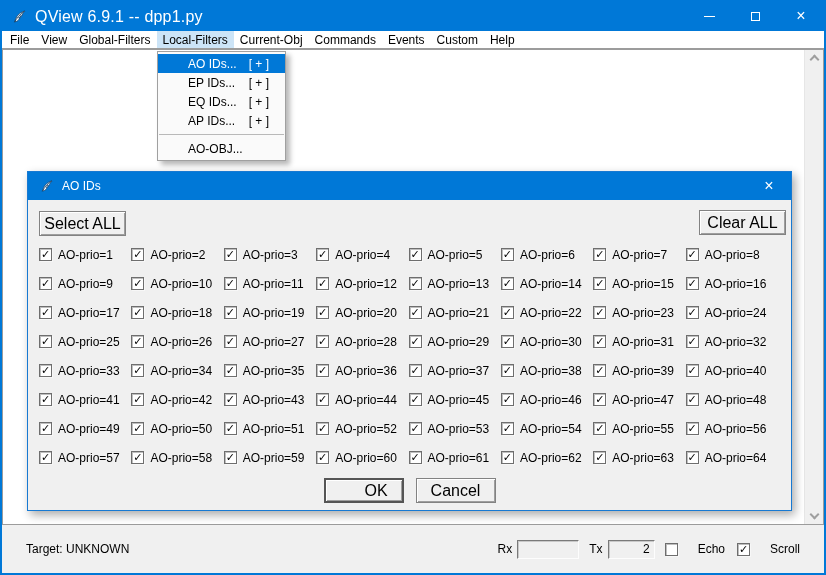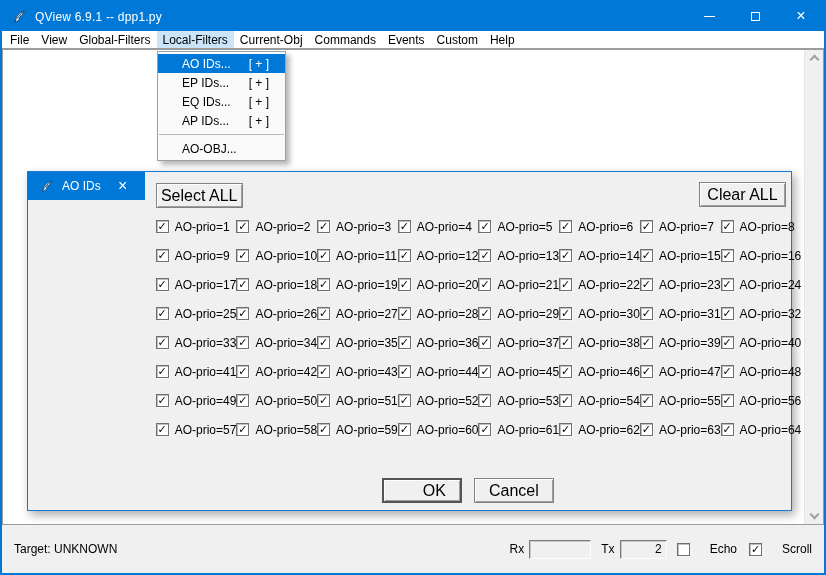--- a/index.html
+++ b/index.html
@@ -4,65 +4,65 @@
 <style>
   * { box-sizing: border-box; margin: 0; padding: 0; }
   html,body { width:826px; height:575px; overflow:hidden; }
   body { font-family:"Liberation Sans","DejaVu Sans",sans-serif; font-size:12px; color:#000; background:#fff; position:relative; }
 
   .window { position:absolute; inset:0; border:2px solid var(--accent,#0078d7); display:flex; flex-direction:column; background:#fff; }
 
   
   .titlebar { height:29px; background:var(--accent,#0078d7); color:#fff; display:flex; align-items:center; flex:0 0 auto; }
   .app-icon { margin:0 8px 0 10px; display:flex; }
-  .titlebar .title { font-size:12px; letter-spacing:.2px; }
+  .titlebar .title { font-size:16px; letter-spacing:.2px; }
   .win-controls { margin-left:auto; display:flex; height:100%; }
   .win-btn { width:46px; display:flex; align-items:center; justify-content:center; }
   .min-glyph { width:11px; height:1px; background:#fff; }
   .max-glyph { width:9px; height:9px; border:1px solid #fff; }
   .close-glyph { font-size:16px; line-height:1; transform:translateY(-1px); }
 
   
   .menubar { height:17px; background:#fff; display:flex; align-items:stretch; padding-left:2px; flex:0 0 auto; }
   .menu-item { padding:0 6px; display:flex; align-items:center; white-space:nowrap; }
   .menu-item.active { background:var(--menu-highlight,#cce4f7); }
 
   
   .client { flex:1 1 auto; background:#fff; border:1px solid #9c9c9c; border-top-width:2px; position:relative; }
   .vscroll { position:absolute; top:0; right:0; bottom:0; width:19px; background:#f0f0f0; border-left:1px solid #e6e6e6; display:flex; flex-direction:column; justify-content:space-between; align-items:center; padding:6px 0; }
   .chev { width:7px; height:7px; border-style:solid; border-color:#9f9f9f; border-width:2px 2px 0 0; }
   .chev.up { transform:rotate(-45deg); }
   .chev.down { transform:rotate(135deg); }
 
   
   .menu-popup { position:absolute; left:155px; top:49px; width:129px; background:#fafafa; border:1px solid #a0a0a0; box-shadow:4px 4px 5px rgba(0,0,0,.28); padding:2px 0; z-index:5; }
-  .popup-item { height:19px; display:flex; align-items:center; justify-content:space-between; padding:0 16px 0 24px; white-space:nowrap; }
+  .popup-item { height:19px; display:flex; align-items:center; justify-content:space-between; padding:0 16px 0 30px; white-space:nowrap; }
   .popup-item.selected { background:var(--accent,#0078d7); color:#fff; }
   .menu-sep { border-top:1px solid #b9b9b9; margin:4px 1px; }
 
   
-  .dialog { position:absolute; left:25px; top:169px; width:765px; height:340px; background:var(--dialog-bg,#f0f0f0); border:1px solid #1779d2; box-shadow:3px 4px 9px rgba(0,0,0,.33); display:flex; flex-direction:row; z-index:4; }
+  .dialog { position:absolute; left:25px; top:169px; width:765px; height:340px; background:var(--dialog-bg,#f0f0f0); border:1px solid #1779d2; box-shadow:3px 4px 9px rgba(0,0,0,.33); display:flex; flex-direction:column; z-index:4; }
   .dialog-titlebar { height:28px; background:var(--accent,#0078d7); color:#fff; display:flex; align-items:center; flex:0 0 auto; }
   .dialog-titlebar .app-icon { margin:0 8px 0 12px; }
   .dialog-close { margin-left:auto; width:44px; height:100%; display:flex; align-items:center; justify-content:center; font-size:16px; line-height:1; }
   .dialog-body { flex:1 1 auto; position:relative; }
 
   .btn { background:#f0f0f0; border:1px solid #828282; box-shadow:inset 1px 1px 0 #fff, inset -1px -1px 0 #9e9e9e; display:flex; align-items:center; justify-content:center; font-size:16px; }
   .btn-select-all { position:absolute; top:11px; left:11px; width:87px; height:25px; }
   .btn-clear-all  { position:absolute; top:10px; right:5px; width:87px; height:25px; }
   .dialog-buttons { position:absolute; left:0; right:0; bottom:7px; display:flex; justify-content:center; gap:12px; }
   .dialog-buttons .btn { width:80px; height:25px; }
   .btn.default { border-color:#555; box-shadow:inset 0 0 0 1px #555, inset 2px 2px 0 #fff, inset -2px -2px 0 #9e9e9e;padding-left:25px; }
 
   .ao-grid { position:absolute; top:40px; left:11px; right:13px; display:grid; grid-template-columns:repeat(8,1fr); grid-auto-rows:29px; align-items:center; }
   .cb-item { display:flex; align-items:center; gap:6px; white-space:nowrap; }
   .cb { width:13px; height:13px; flex:0 0 13px; background:#fff; border:1px solid #6e6e6e; box-shadow:1px 1px 0 #f7f7f7, inset 1px 1px 0 rgba(70,70,70,.35); display:flex; align-items:center; justify-content:center; font-size:11px; font-weight:700; line-height:1; color:#000; }
 
   
-  .statusbar { height:48px; flex:0 0 auto; background:#f0f0f0; display:flex; align-items:center; padding:0 12px; }
+  .statusbar { height:48px; flex:0 0 auto; background:#f0f0f0; display:flex; align-items:center; padding:0 24px; }
   .entry { height:19px; background:#f0f0f0; border:1px solid; border-color:#7a7a7a #fdfdfd #fdfdfd #7a7a7a; box-shadow:inset 1px 1px 0 #c9c9c9; display:flex; align-items:center; overflow:hidden; }
   .entry.rx { width:62px; margin:0 10px 0 5px; }
   .entry.tx { width:47px; margin:0 10px 0 5px; justify-content:flex-end; padding-right:4px; }
   .sb-gap  { margin-left:12px; }
   .sb-cb-label { margin-left:20px; }
   .spacer { flex:1 1 auto; }
 </style>
 </head>
 <body>
 

